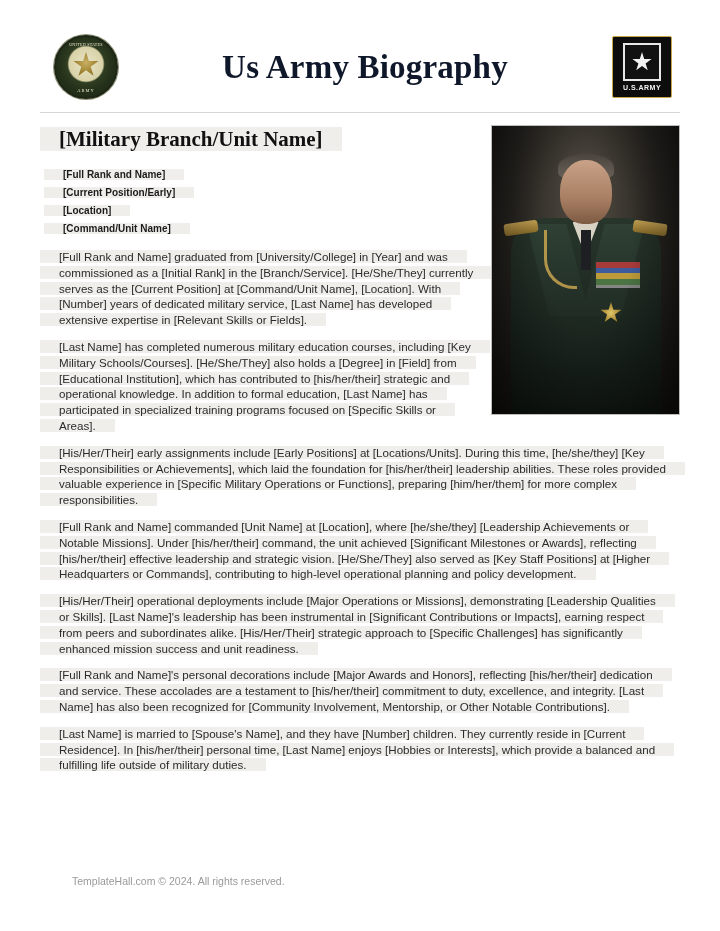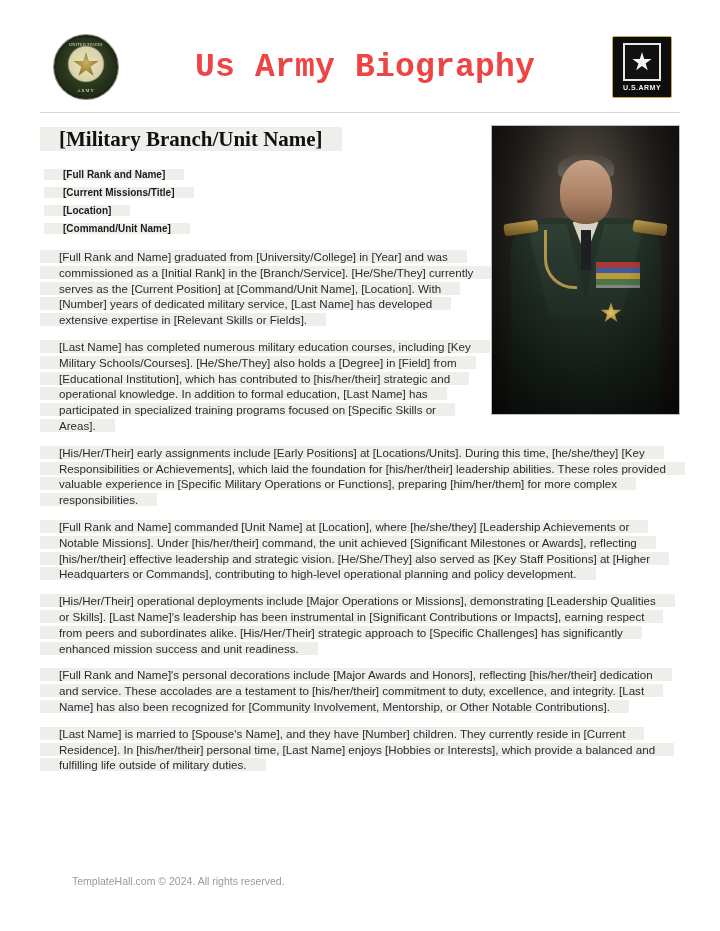--- a/index.html
+++ b/index.html
@@ -71,24 +71,24 @@
     right: 0;
     text-align: center;
     font-size: 4.5px;
     letter-spacing: 1px;
     color: #efe9cf;
     font-family: "Liberation Serif", serif;
   }
   .doc-title {
     flex: 1 1 auto;
     text-align: center;
-    font-family: Liberation Mono, monospace;
+    font-family: Liberation Serif, serif;
     font-weight: bold;
     font-size: 33px;
-    color: #ef4444;
+    color: #0f172a;
     letter-spacing: .2px;
     margin: 0 10px;
   }
   .army-logo {
     flex: 0 0 auto;
     width: 60px;
     height: 62px;
     background: #0d0d0d;
     border: 1px solid #c8a84b;
     border-radius: 2px;
@@ -333,21 +333,21 @@
       <div class="medal"></div>
       <div class="vignette"></div>
     </div>
 
     <div class="branch-heading">
       <span class="hl">[Military Branch/Unit Name]</span>
     </div>
 
     <div class="idblock">
       <div><span class="hl">[Full Rank and Name]</span></div>
-      <div><span class="hl">[Current Missions/Title]</span></div>
+      <div><span class="hl">[Current Position/Early]</span></div>
       <div><span class="hl">[Location]</span></div>
       <div><span class="hl">[Command/Unit Name]</span></div>
     </div>
 
     <p class="para"><span class="hl">[Full Rank and Name] graduated from [University/College] in [Year] and was commissioned as a [Initial Rank] in the [Branch/Service]. [He/She/They] currently serves as the [Current Position] at [Command/Unit Name], [Location]. With [Number] years of dedicated military service, [Last Name] has developed extensive expertise in [Relevant Skills or Fields].</span></p>
     <p class="para"><span class="hl">[Last Name] has completed numerous military education courses, including [Key Military Schools/Courses]. [He/She/They] also holds a [Degree] in [Field] from [Educational Institution], which has contributed to [his/her/their] strategic and operational knowledge. In addition to formal education, [Last Name] has participated in specialized training programs focused on [Specific Skills or Areas].</span></p>
     <p class="para"><span class="hl">[His/Her/Their] early assignments include [Early Positions] at [Locations/Units]. During this time, [he/she/they] [Key Responsibilities or Achievements], which laid the foundation for [his/her/their] leadership abilities. These roles provided valuable experience in [Specific Military Operations or Functions], preparing [him/her/them] for more complex responsibilities.</span></p>
     <p class="para"><span class="hl">[Full Rank and Name] commanded [Unit Name] at [Location], where [he/she/they] [Leadership Achievements or Notable Missions]. Under [his/her/their] command, the unit achieved [Significant Milestones or Awards], reflecting [his/her/their] effective leadership and strategic vision. [He/She/They] also served as [Key Staff Positions] at [Higher Headquarters or Commands], contributing to high-level operational planning and policy development.</span></p>
     <p class="para"><span class="hl">[His/Her/Their] operational deployments include [Major Operations or Missions], demonstrating [Leadership Qualities or Skills]. [Last Name]'s leadership has been instrumental in [Significant Contributions or Impacts], earning respect from peers and subordinates alike. [His/Her/Their] strategic approach to [Specific Challenges] has significantly enhanced mission success and unit readiness.</span></p>
     <p class="para"><span class="hl">[Full Rank and Name]'s personal decorations include [Major Awards and Honors], reflecting [his/her/their] dedication and service. These accolades are a testament to [his/her/their] commitment to duty, excellence, and integrity. [Last Name] has also been recognized for [Community Involvement, Mentorship, or Other Notable Contributions].</span></p>

